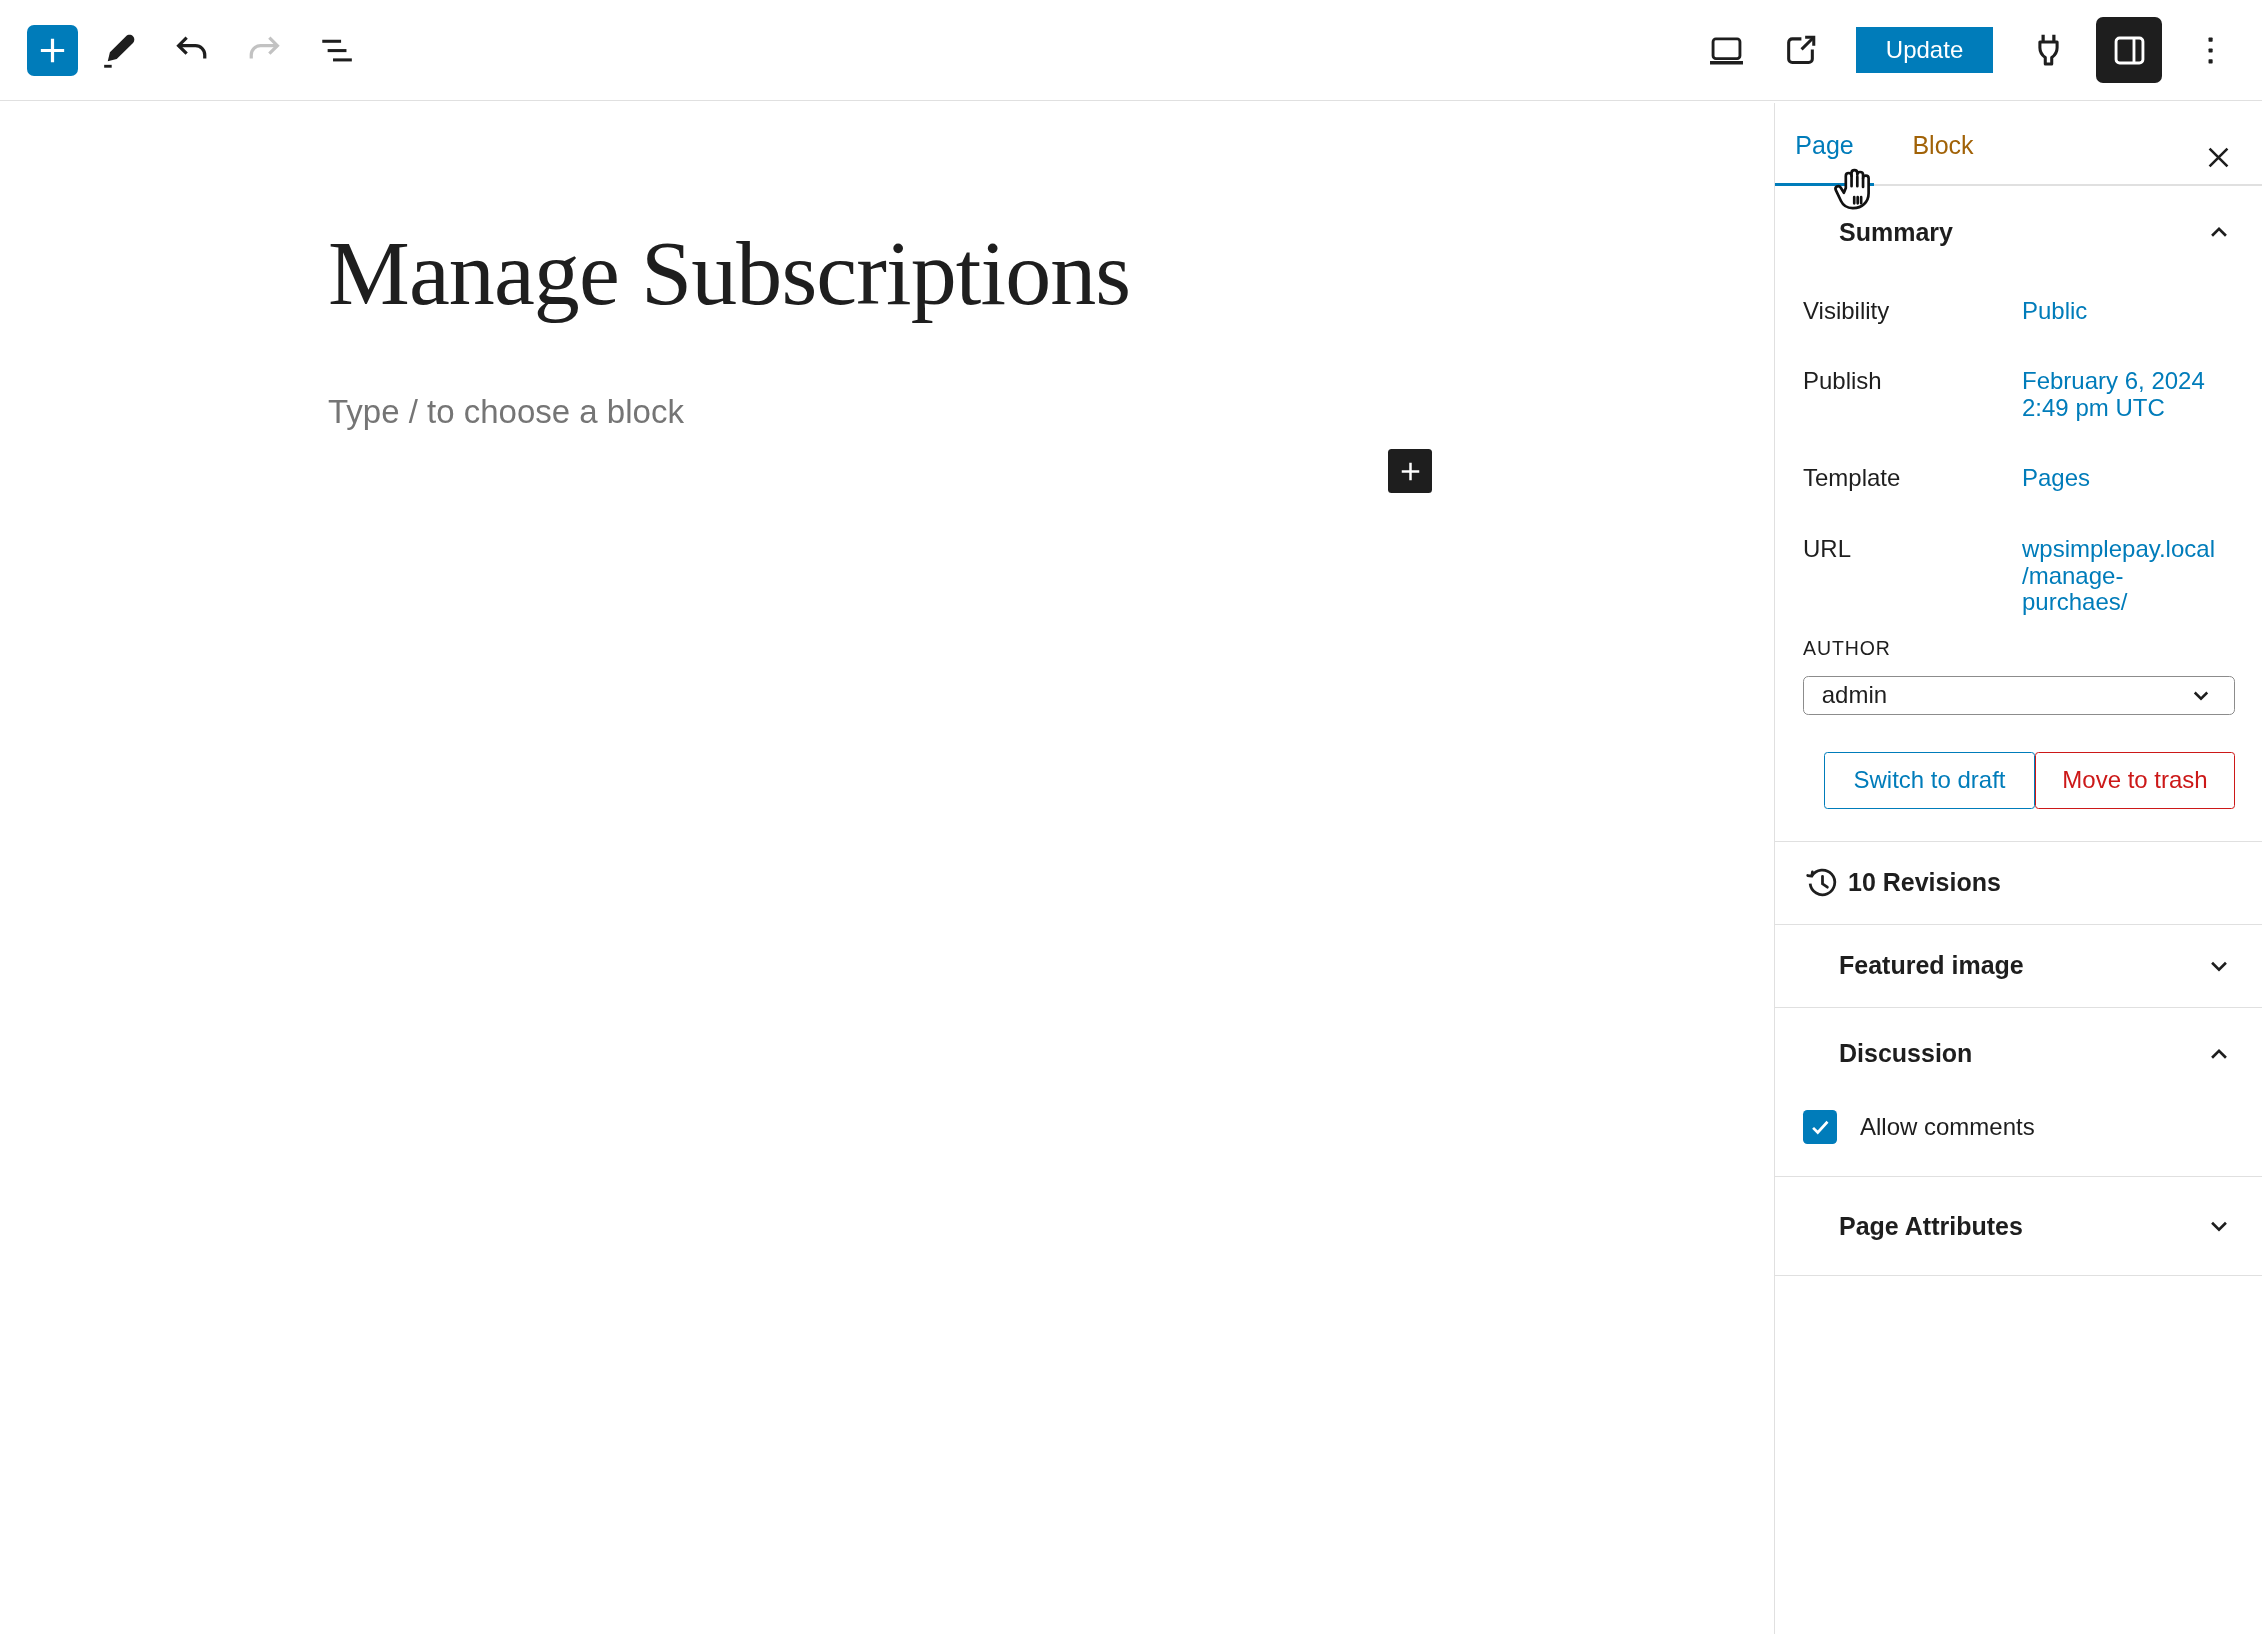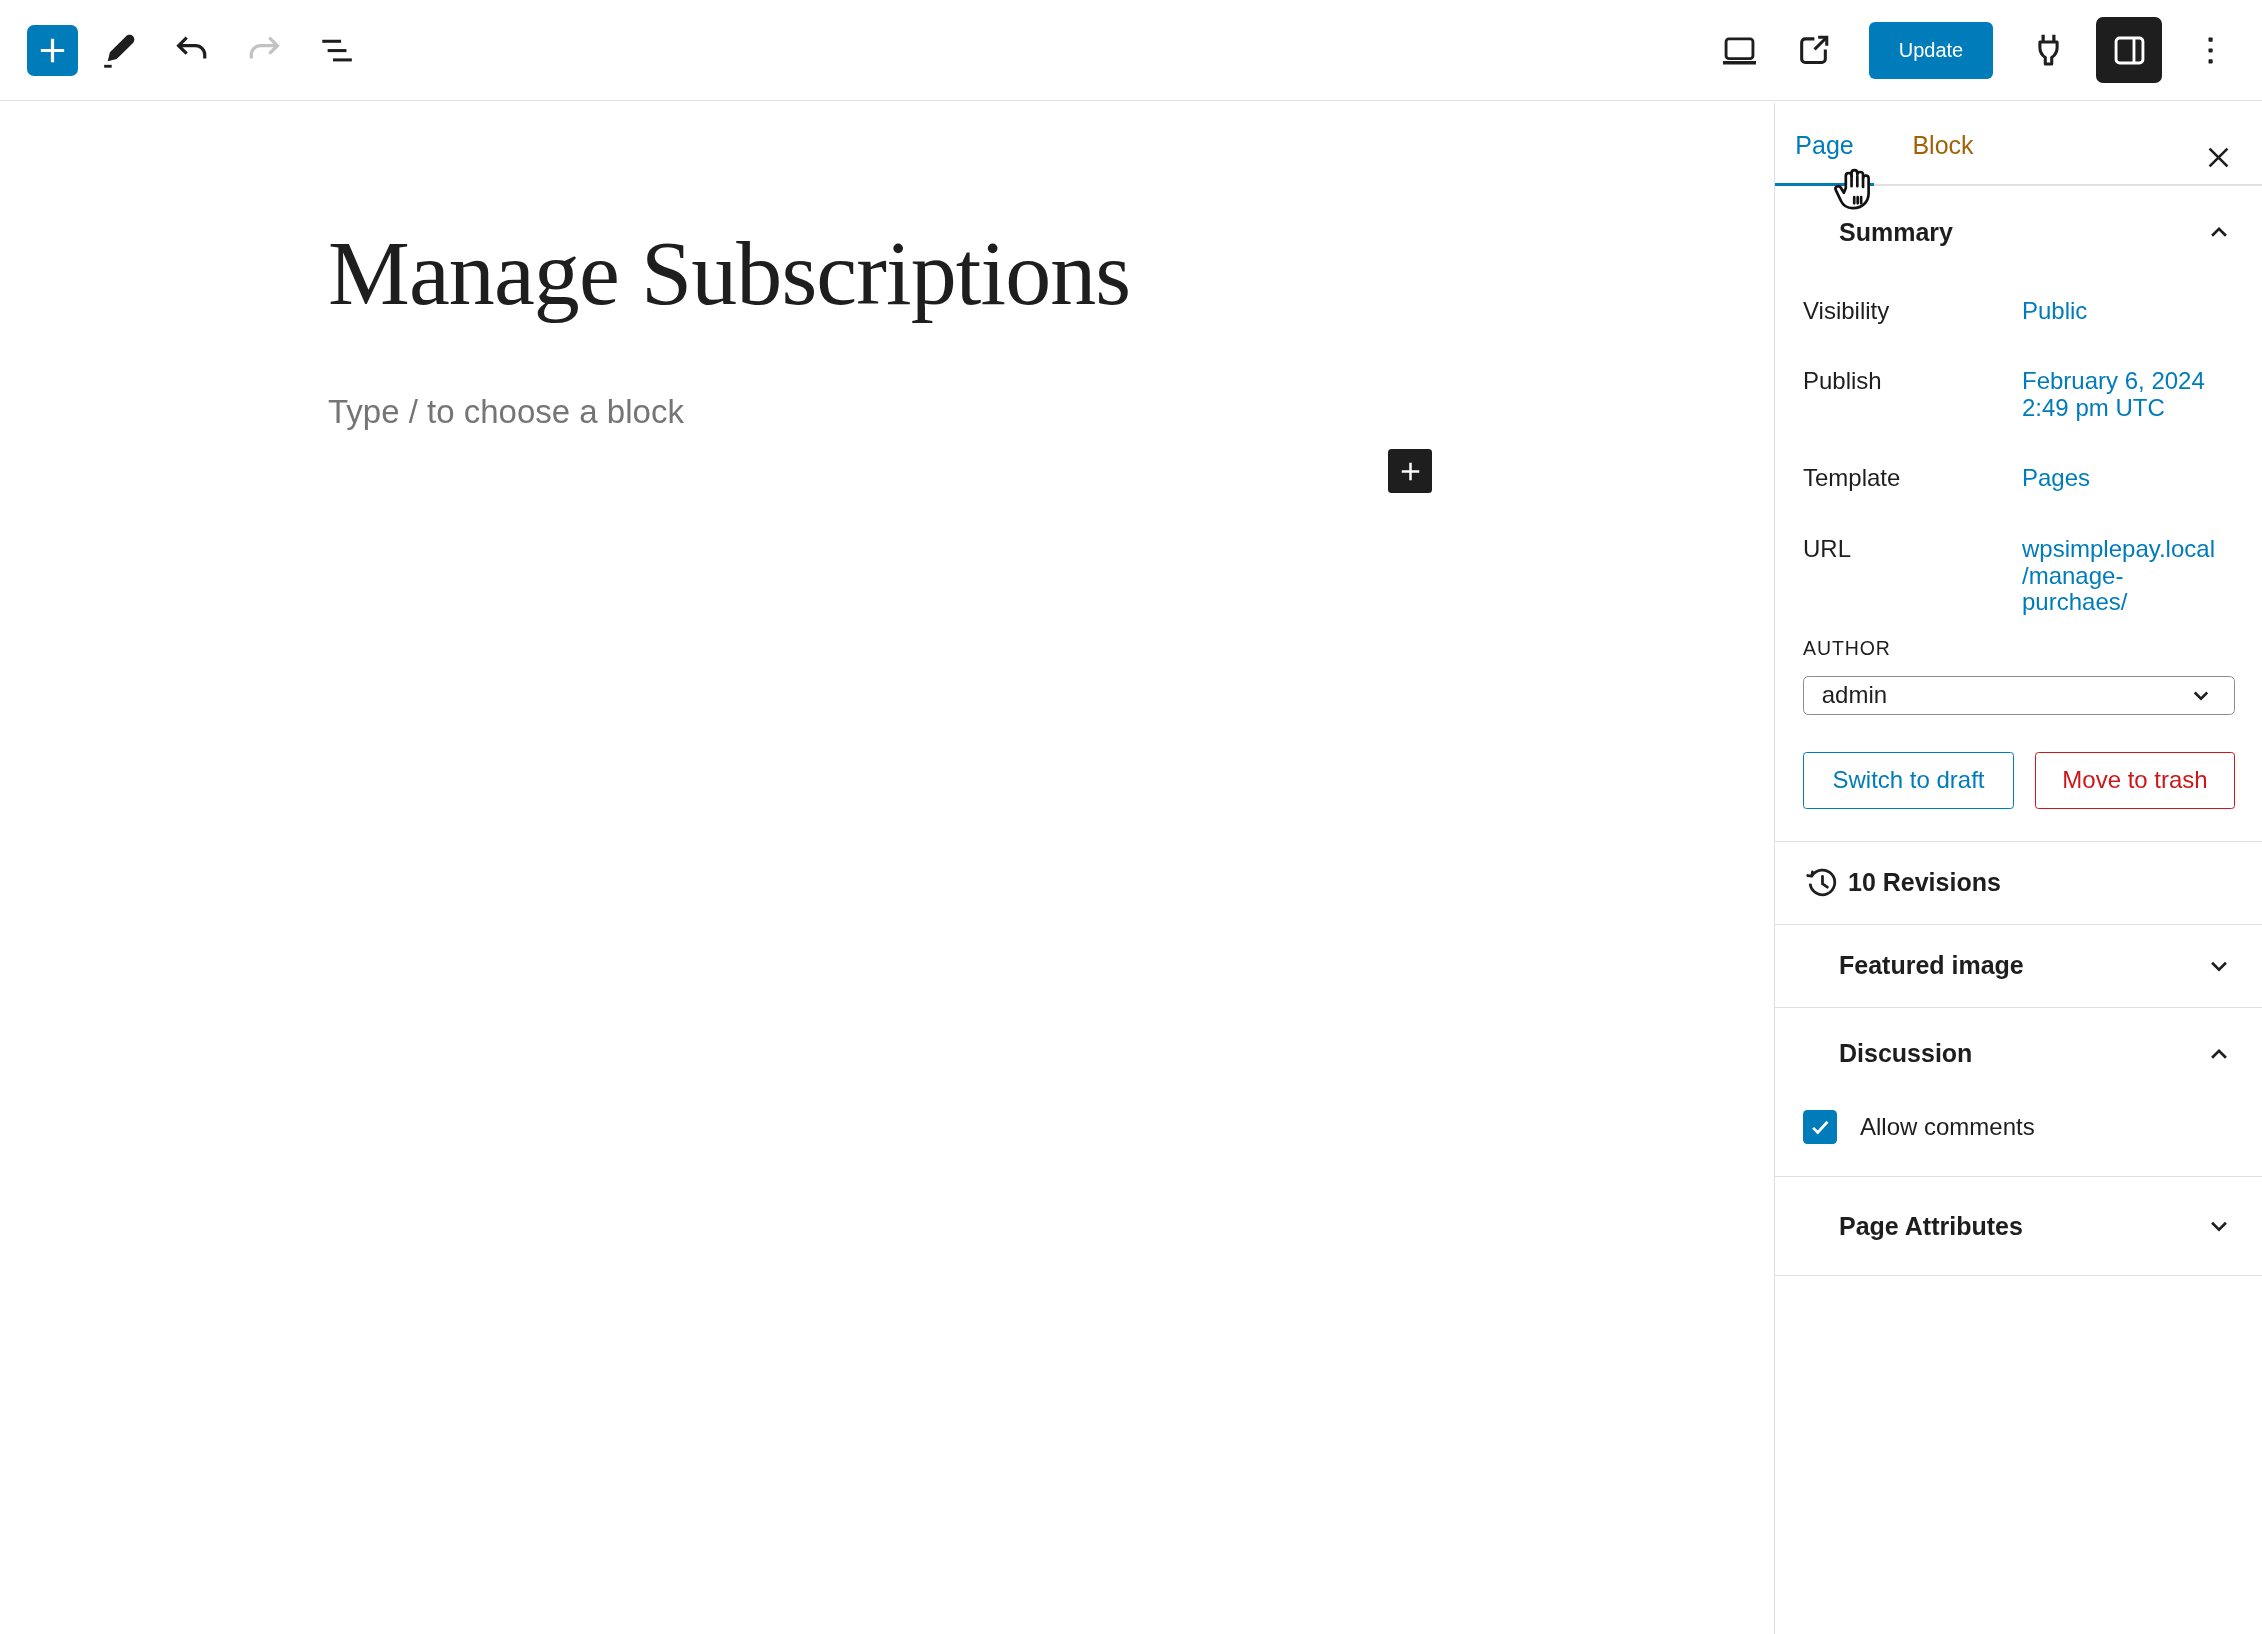--- a/index.html
+++ b/index.html
@@ -8,22 +8,22 @@
 
   
   .topbar { position:absolute; left:0; top:0; width:2263px; height:101px; background:#fff;
             border-bottom:1.8px solid #e0e0e0; display:flex; align-items:center; }
   .tb-left { display:flex; align-items:center; gap:8.9px; padding-left:26.6px; }
   .inserter { width:51px; height:51px; border:none; border-radius:7px; background:#007cba;
               display:flex; align-items:center; justify-content:center; cursor:pointer; }
   .icon-btn { width:64px; height:64px; border:none; background:transparent; display:flex;
               align-items:center; justify-content:center; cursor:pointer; }
   .tb-right { margin-left:auto; display:flex; align-items:center; gap:10.6px; padding-right:21px; }
-  .update-btn { height:57px; padding:0 30px; background:#007cba; color:#fff; font-size:20px;
-                border:none; border-radius:6px; cursor:pointer; font-family:"Liberation Sans",sans-serif; margin:0 12.4px; }
+  .update-btn { height:46px; padding:0 30px; background:#007cba; color:#fff; font-size:24px;
+                border:none; border-radius:0; cursor:pointer; font-family:"Liberation Sans",sans-serif; margin:0 12.4px; }
   .settings-toggle { width:66px; height:66px; background:#1e1e1e; border:none; border-radius:7px;
                      display:flex; align-items:center; justify-content:center; cursor:pointer; margin:0 5.3px; }
 
   
   .canvas { position:absolute; left:0; top:103px; width:1773px; height:1532px; background:#fff; }
   .content { width:1117px; margin:0 auto; padding-top:119px; position:relative; }
   .post-title { font-family:"Liberation Serif","DejaVu Serif",serif; font-weight:400; font-size:92px;
                 line-height:1.12; color:#1e1e1e; letter-spacing:-0.9px; }
   .block-placeholder { margin-top:67px; font-size:33px; line-height:39px; color:#757575; }
   .block-appender { position:absolute; left:1060px; top:346px; width:44px; height:44px; border:none;
@@ -54,21 +54,21 @@
   .summary-rows { margin-top:46px; }
   .srow { display:grid; grid-template-columns:219px 1fr; margin-bottom:44px; }
   .srow:last-child { margin-bottom:16px; }
   .row-label { font-size:24px; color:#1e1e1e; line-height:26.6px; }
   .row-value { font-size:24px; color:#007cba; line-height:26.6px; white-space:pre-line; cursor:pointer; }
 
   .author-label { margin-top:21px; font-size:19.5px; font-weight:500; letter-spacing:0.9px; color:#1e1e1e; }
   .select { margin-top:16px; height:39px; border:1.8px solid #8c8c8c; border-radius:5.3px; display:flex;
             align-items:center; padding:0 17.7px; font-size:24px; color:#1e1e1e; cursor:pointer; background:#fff; }
   .select .chev { margin-left:auto; display:flex; }
-  .btn-row { margin-top:37px; display:flex; justify-content:space-between; }
+  .btn-row { margin-top:37px; display:flex; justify-content:flex-end; }
   .outline-btn { height:57px; border-radius:3.5px; background:#fff; font-size:24px; cursor:pointer;
                  font-family:"Liberation Sans",sans-serif; }
   .outline-blue { width:211px; border:1.8px solid #007cba; color:#007cba; }
   .outline-red  { width:200px; border:1.8px solid #cc1818; color:#cc1818; }
 
   .revisions-row { height:83px; display:flex; align-items:center; gap:6px; padding:0 28px; cursor:pointer; }
   .revisions-row span { font-size:25px; font-weight:700; color:#1e1e1e; }
 
   .collapsed-panel { height:83px; display:flex; align-items:center; }
   .collapsed-panel .panel-header { width:100%; padding:0 28px; }

